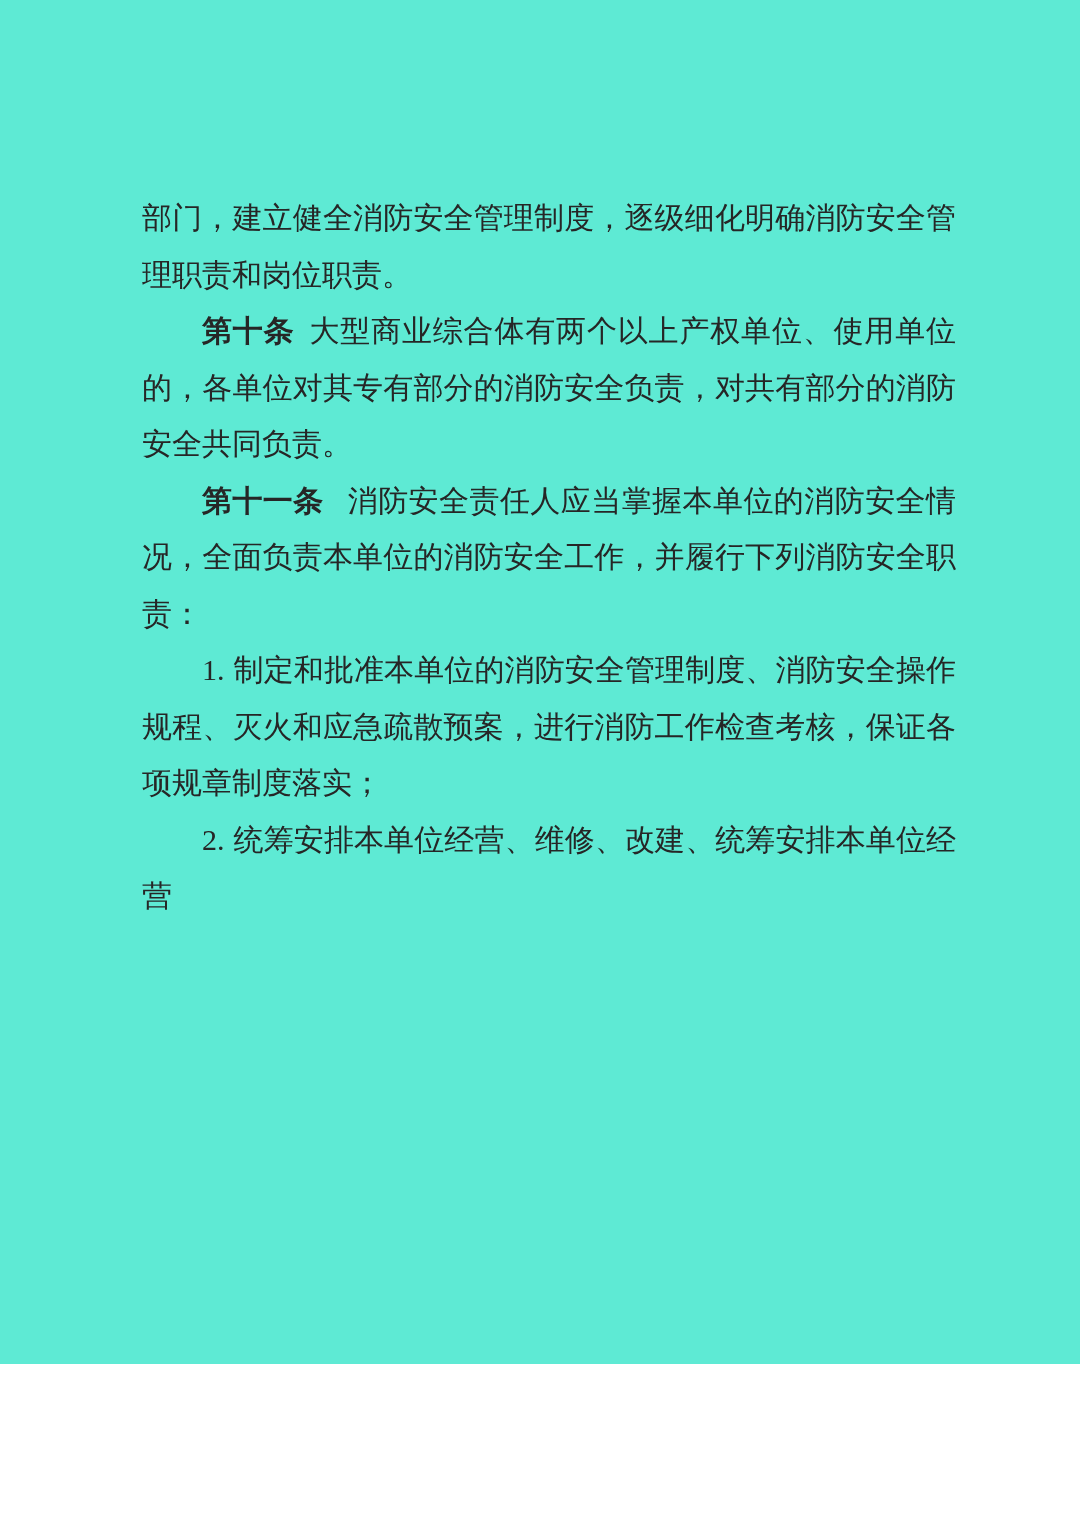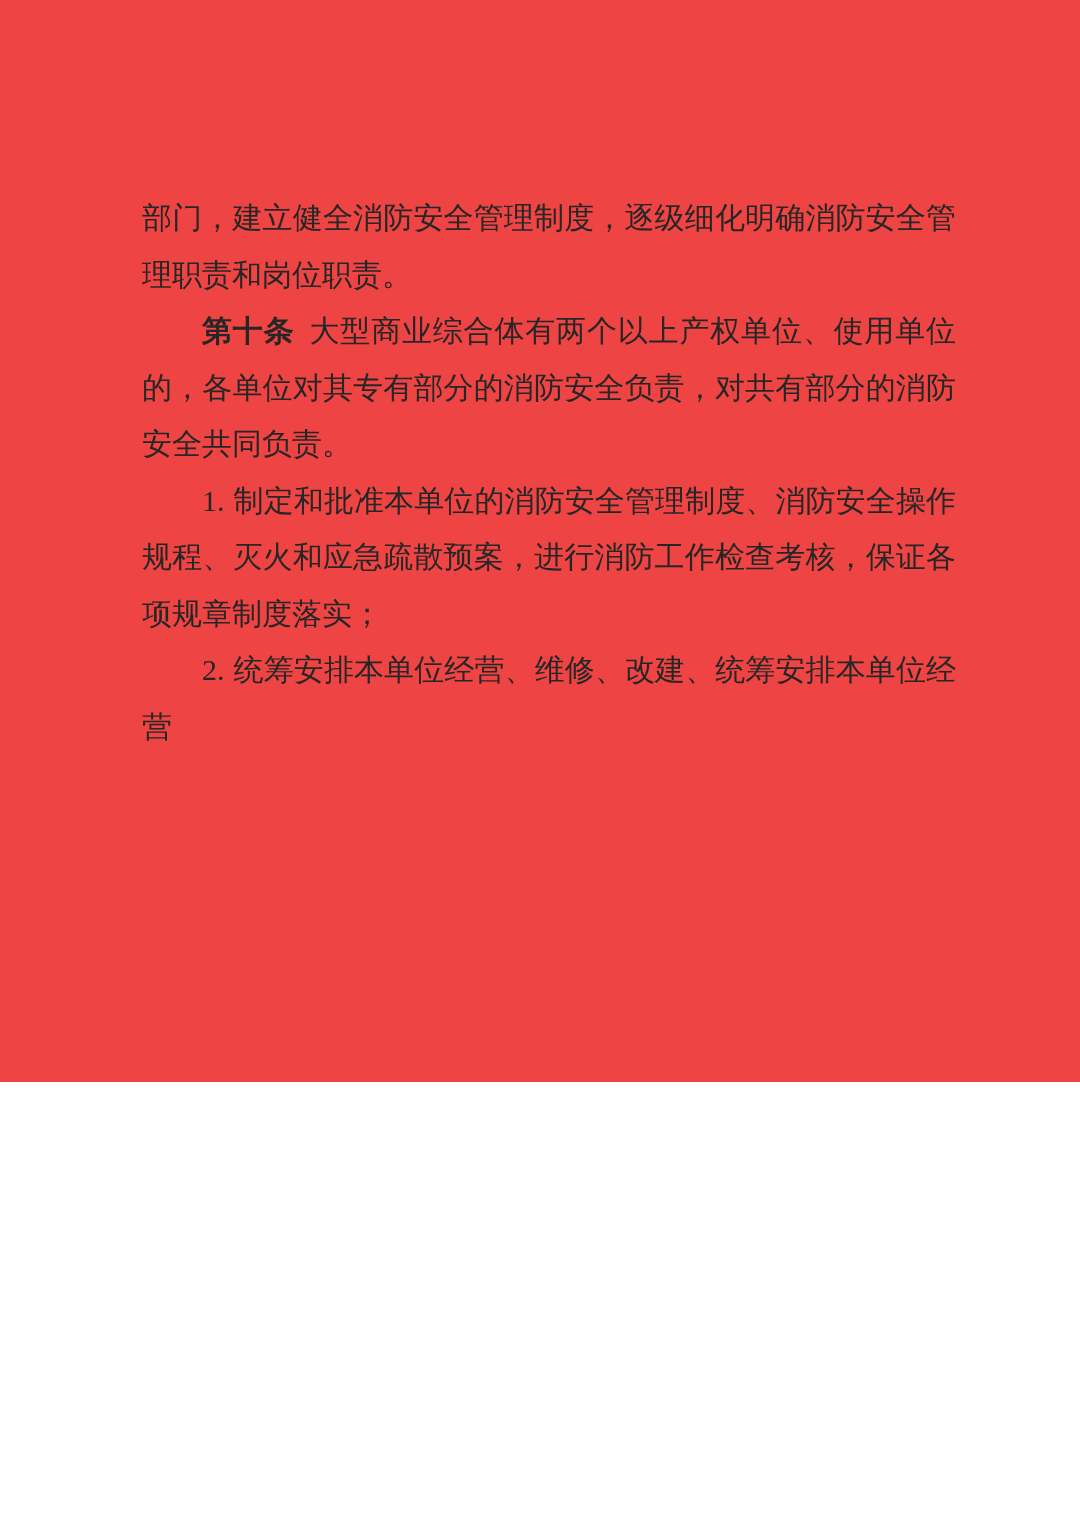--- a/index.html
+++ b/index.html
@@ -3,22 +3,22 @@
 <meta charset="utf-8">
 <style>
   html, body {
     margin: 0;
     padding: 0;
     background: #ffffff;
   }
   .page {
     position: relative;
     width: 1080px;
-    height: 1082px;
-    background: #ef4444;
+    height: 1364px;
+    background: #5eead4;
     overflow: hidden;
     font-family: "Liberation Serif", serif;
     color: #262626;
   }
   .content {
     position: absolute;
     left: 142px;
     top: 190px;
     width: 814px;
     font-size: 30px;
@@ -61,20 +61,21 @@
 <div class="page">
 
   <div class="content">
 
     <p class="para"><span>部门，建立健全消防安全管理制度，逐级细化明确消防安全管理职责和岗位职责。</span></p>
 
 
     <p class="para indent"><span class="article-term">第十条</span><span>大型商业综合体有两个以上产权单位、使用单位的，各单位对其专有部分的消防安全负责，对共有部分的消防安全共同负责。</span></p>
 
 
+    <p class="para indent"><span class="article-term wide">第十一条</span><span>消防安全责任人应当掌握本单位的消防安全情况，全面负责本单位的消防安全工作，并履行下列消防安全职责：</span></p>
 
     <p class="para indent"><span class="item-num">1.</span><span>制定和批准本单位的消防安全管理制度、消防安全操作规程、灭火和应急疏散预案，进行消防工作检查考核，保证各项规章制度落实；</span></p>
 
     <p class="para indent"><span class="item-num">2.</span><span>统筹安排本单位经营、维修、改建、统筹安排本单位经营</span></p>
 
   </div>
 
   <div class="page-footer">—3—</div>
 
 </div>

